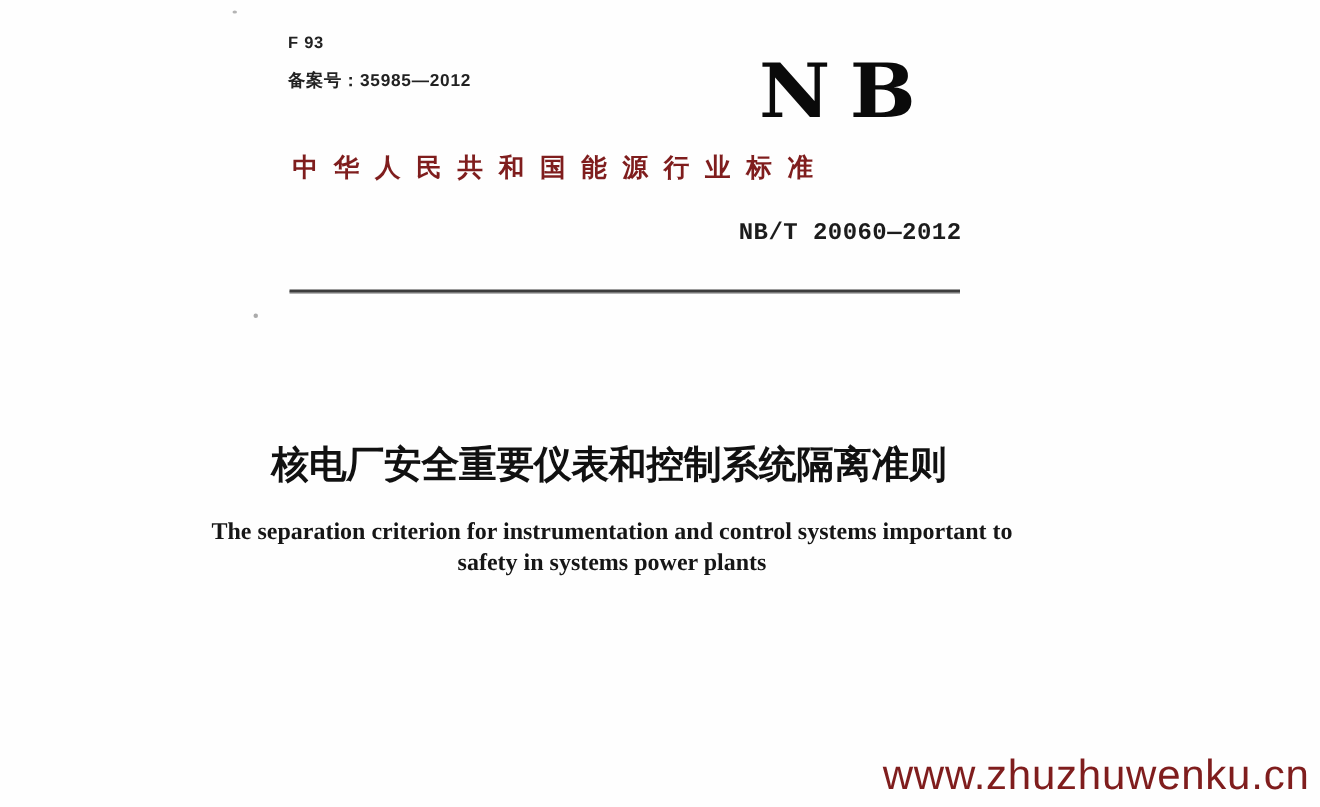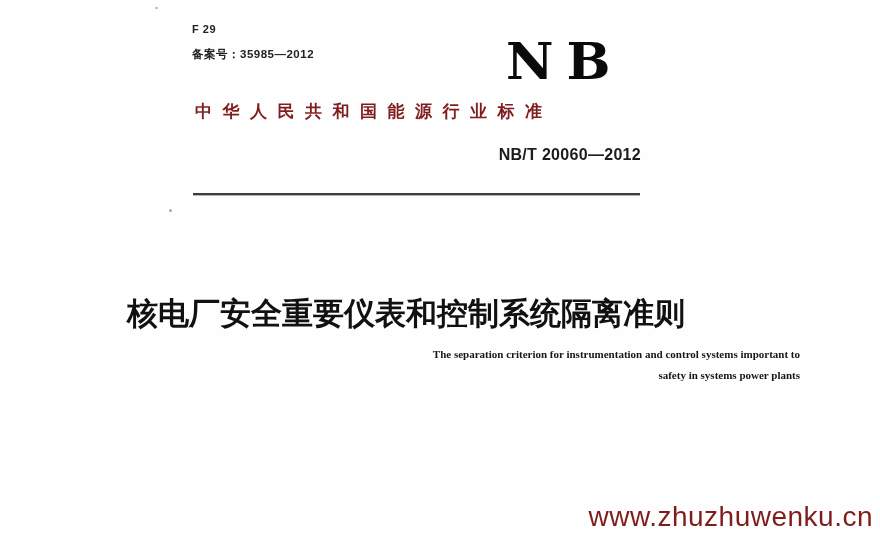--- a/index.html
+++ b/index.html
@@ -52,21 +52,21 @@
     color: #7f1d1d;
     white-space: nowrap;
   }
   
   .std-no {
     position: absolute;
     left: 0;
     top: 146px;
     width: 641px;
     text-align: right;
-    font-family: Liberation Sans, sans-serif;
+    font-family: Liberation Mono, monospace;
     font-weight: bold;
     font-size: 16px;
     color: #1c1c1c;
     letter-spacing: 0.3px;
   }
   
   .rule {
     position: absolute;
     left: 193px;
     top: 193px;
@@ -75,36 +75,36 @@
     background: #3d3d3d;
     box-shadow: 0 1px 0 rgba(90,90,90,0.45);
   }
   
   .title-zh {
     position: absolute;
     left: 0;
     top: 293px;
     width: 812px;
     text-align: center;
-    font-size: 31px;
+    font-size: 25px;
     font-weight: bold;
     letter-spacing: 0px;
     color: #111;
     white-space: nowrap;
   }
   
   .title-en {
     position: absolute;
-    left: 0;
+    left: 8px;
     top: 344px;
     width: 800px;
-    text-align: right;
+    text-align: center;
     font-family: "Liberation Serif", serif;
     font-weight: bold;
-    font-size: 11px;
+    font-size: 16px;
     line-height: 21px;
     color: #161616;
   }
   
   .watermark {
     position: absolute;
     right: 7px;
     top: 501px;
     font-size: 28px;
     color: #7f1d1d;
@@ -115,21 +115,21 @@
   .speck { position: absolute; background: #b4b4b4; border-radius: 50%; }
   .speck.s1 { left: 155px; top: 7px;  width: 3px; height: 2px; }
   .speck.s2 { left: 169px; top: 209px; width: 3px; height: 3px; background: #ababab; }
 </style>
 </head>
 <body>
 
 <div class="page">
 
   <div class="codes">
-    <div class="line">F 29</div>
+    <div class="line">F 93</div>
     <div class="line record">备案号：35985—2012</div>
   </div>
 
   <div class="nb-logo">NB</div>
 
   <div class="std-category">中华人民共和国能源行业标准</div>
 
   <div class="std-no">NB/T 20060—2012</div>
 
   <div class="rule"></div>

